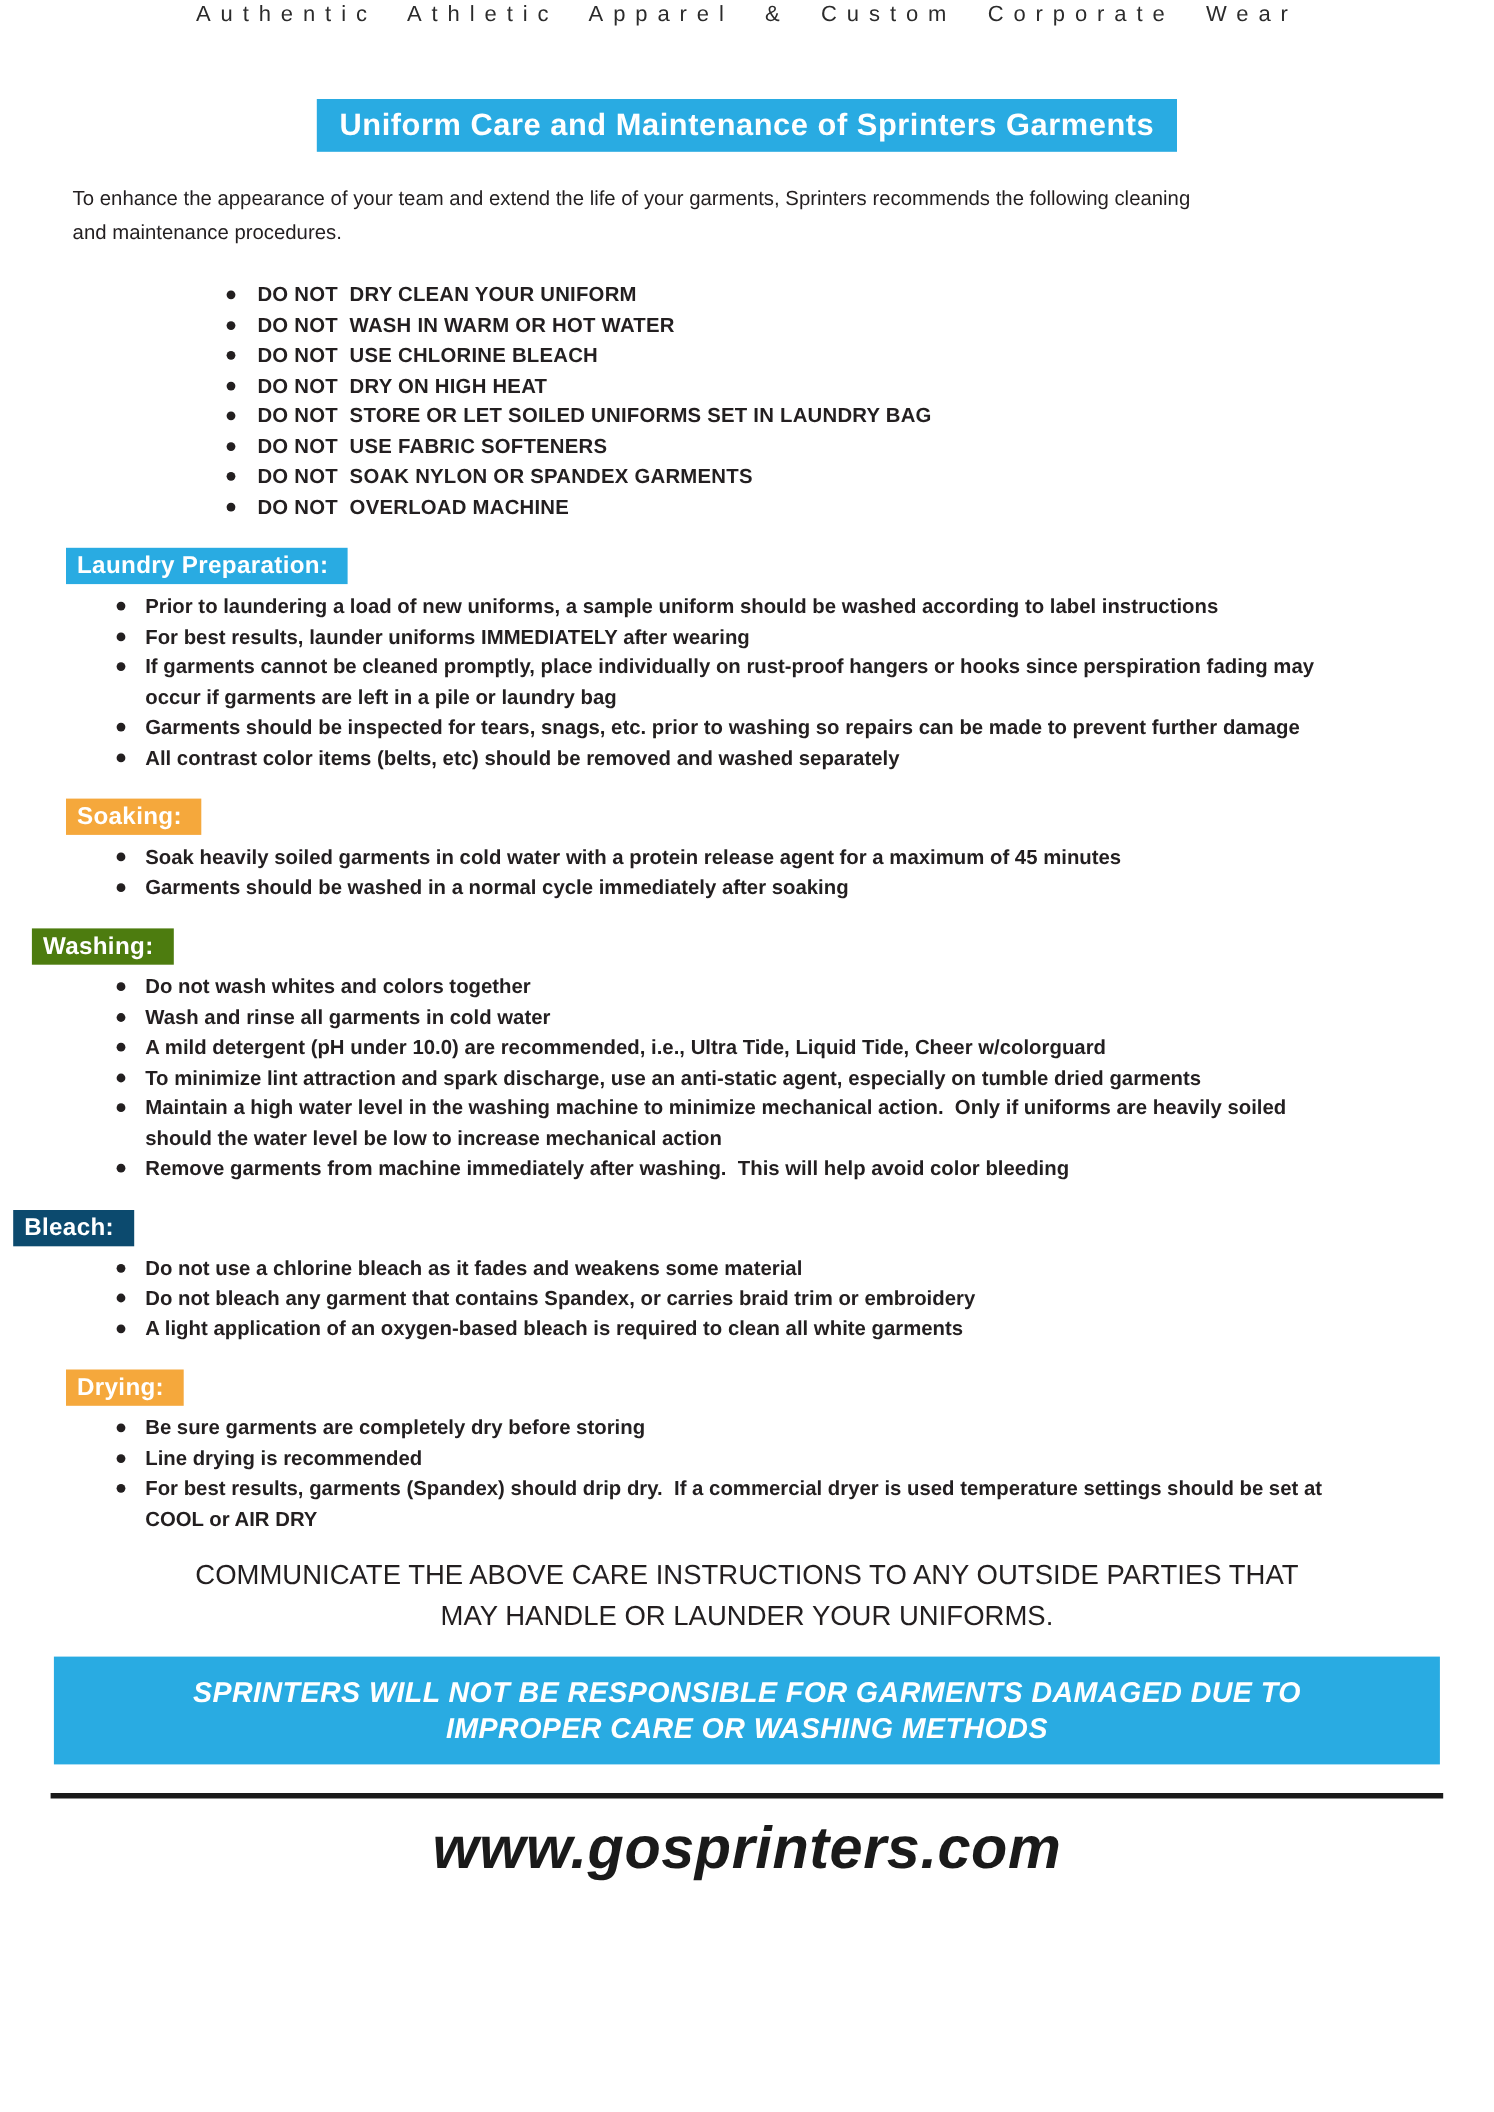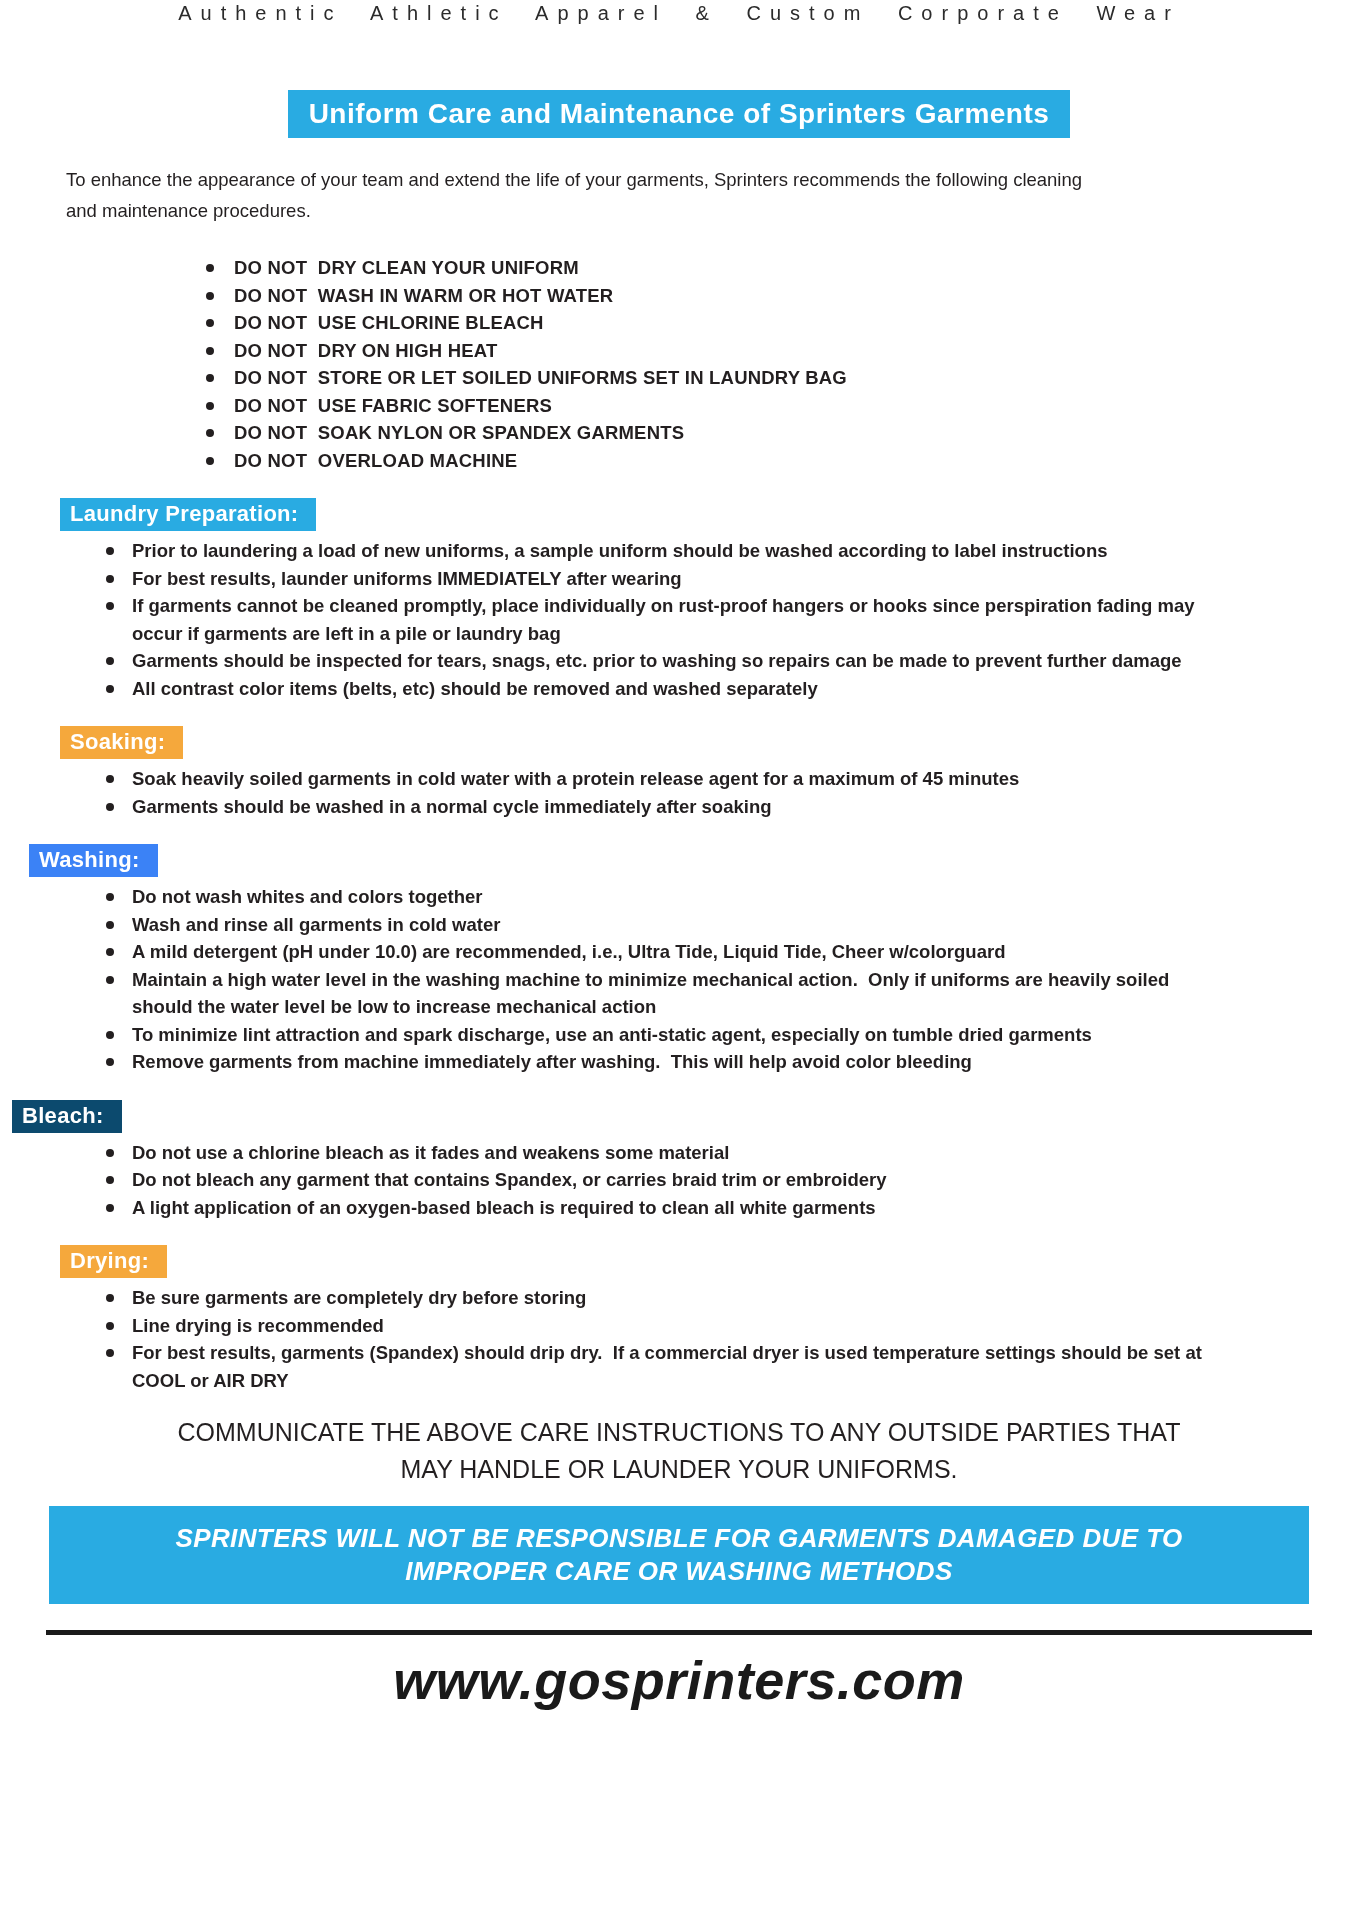--- a/index.html
+++ b/index.html
@@ -150,41 +150,41 @@
       <section><div class="sec-header" style="background: rgb(245, 168, 60);">Soaking:</div><ul class="blist sec-list">
           <li>
             <span class="dot"></span>
             <span class="li-text">Soak heavily soiled garments in cold water with a protein release agent for a maximum of 45 minutes</span>
           </li>
           <li>
             <span class="dot"></span>
             <span class="li-text">Garments should be washed in a normal cycle immediately after soaking</span>
           </li>
         </ul></section>
-      <section><div class="sec-header" style="background: #3b82f6; margin-left: 29px;">Washing:</div><ul class="blist sec-list">
+      <section><div class="sec-header" style="background: #4d7c0f; margin-left: 29px;">Washing:</div><ul class="blist sec-list">
           <li>
             <span class="dot"></span>
             <span class="li-text">Do not wash whites and colors together</span>
           </li>
           <li>
             <span class="dot"></span>
             <span class="li-text">Wash and rinse all garments in cold water</span>
           </li>
           <li>
             <span class="dot"></span>
             <span class="li-text">A mild detergent (pH under 10.0) are recommended, i.e., Ultra Tide, Liquid Tide, Cheer w/colorguard</span>
+          </li>
+          <li>
+            <span class="dot"></span>
+            <span class="li-text">To minimize lint attraction and spark discharge, use an anti-static agent, especially on tumble dried garments</span>
           </li>
           <li>
             <span class="dot"></span>
             <span class="li-text">Maintain a high water level in the washing machine to minimize mechanical action.  Only if uniforms are heavily soiled
 should the water level be low to increase mechanical action</span>
-          </li>
-          <li>
-            <span class="dot"></span>
-            <span class="li-text">To minimize lint attraction and spark discharge, use an anti-static agent, especially on tumble dried garments</span>
           </li>
           <li>
             <span class="dot"></span>
             <span class="li-text">Remove garments from machine immediately after washing.  This will help avoid color bleeding</span>
           </li>
         </ul></section>
       <section><div class="sec-header" style="background: #0c4a6e; margin-left: 12px;">Bleach:</div><ul class="blist sec-list">
           <li>
             <span class="dot"></span>
             <span class="li-text">Do not use a chlorine bleach as it fades and weakens some material</span>

